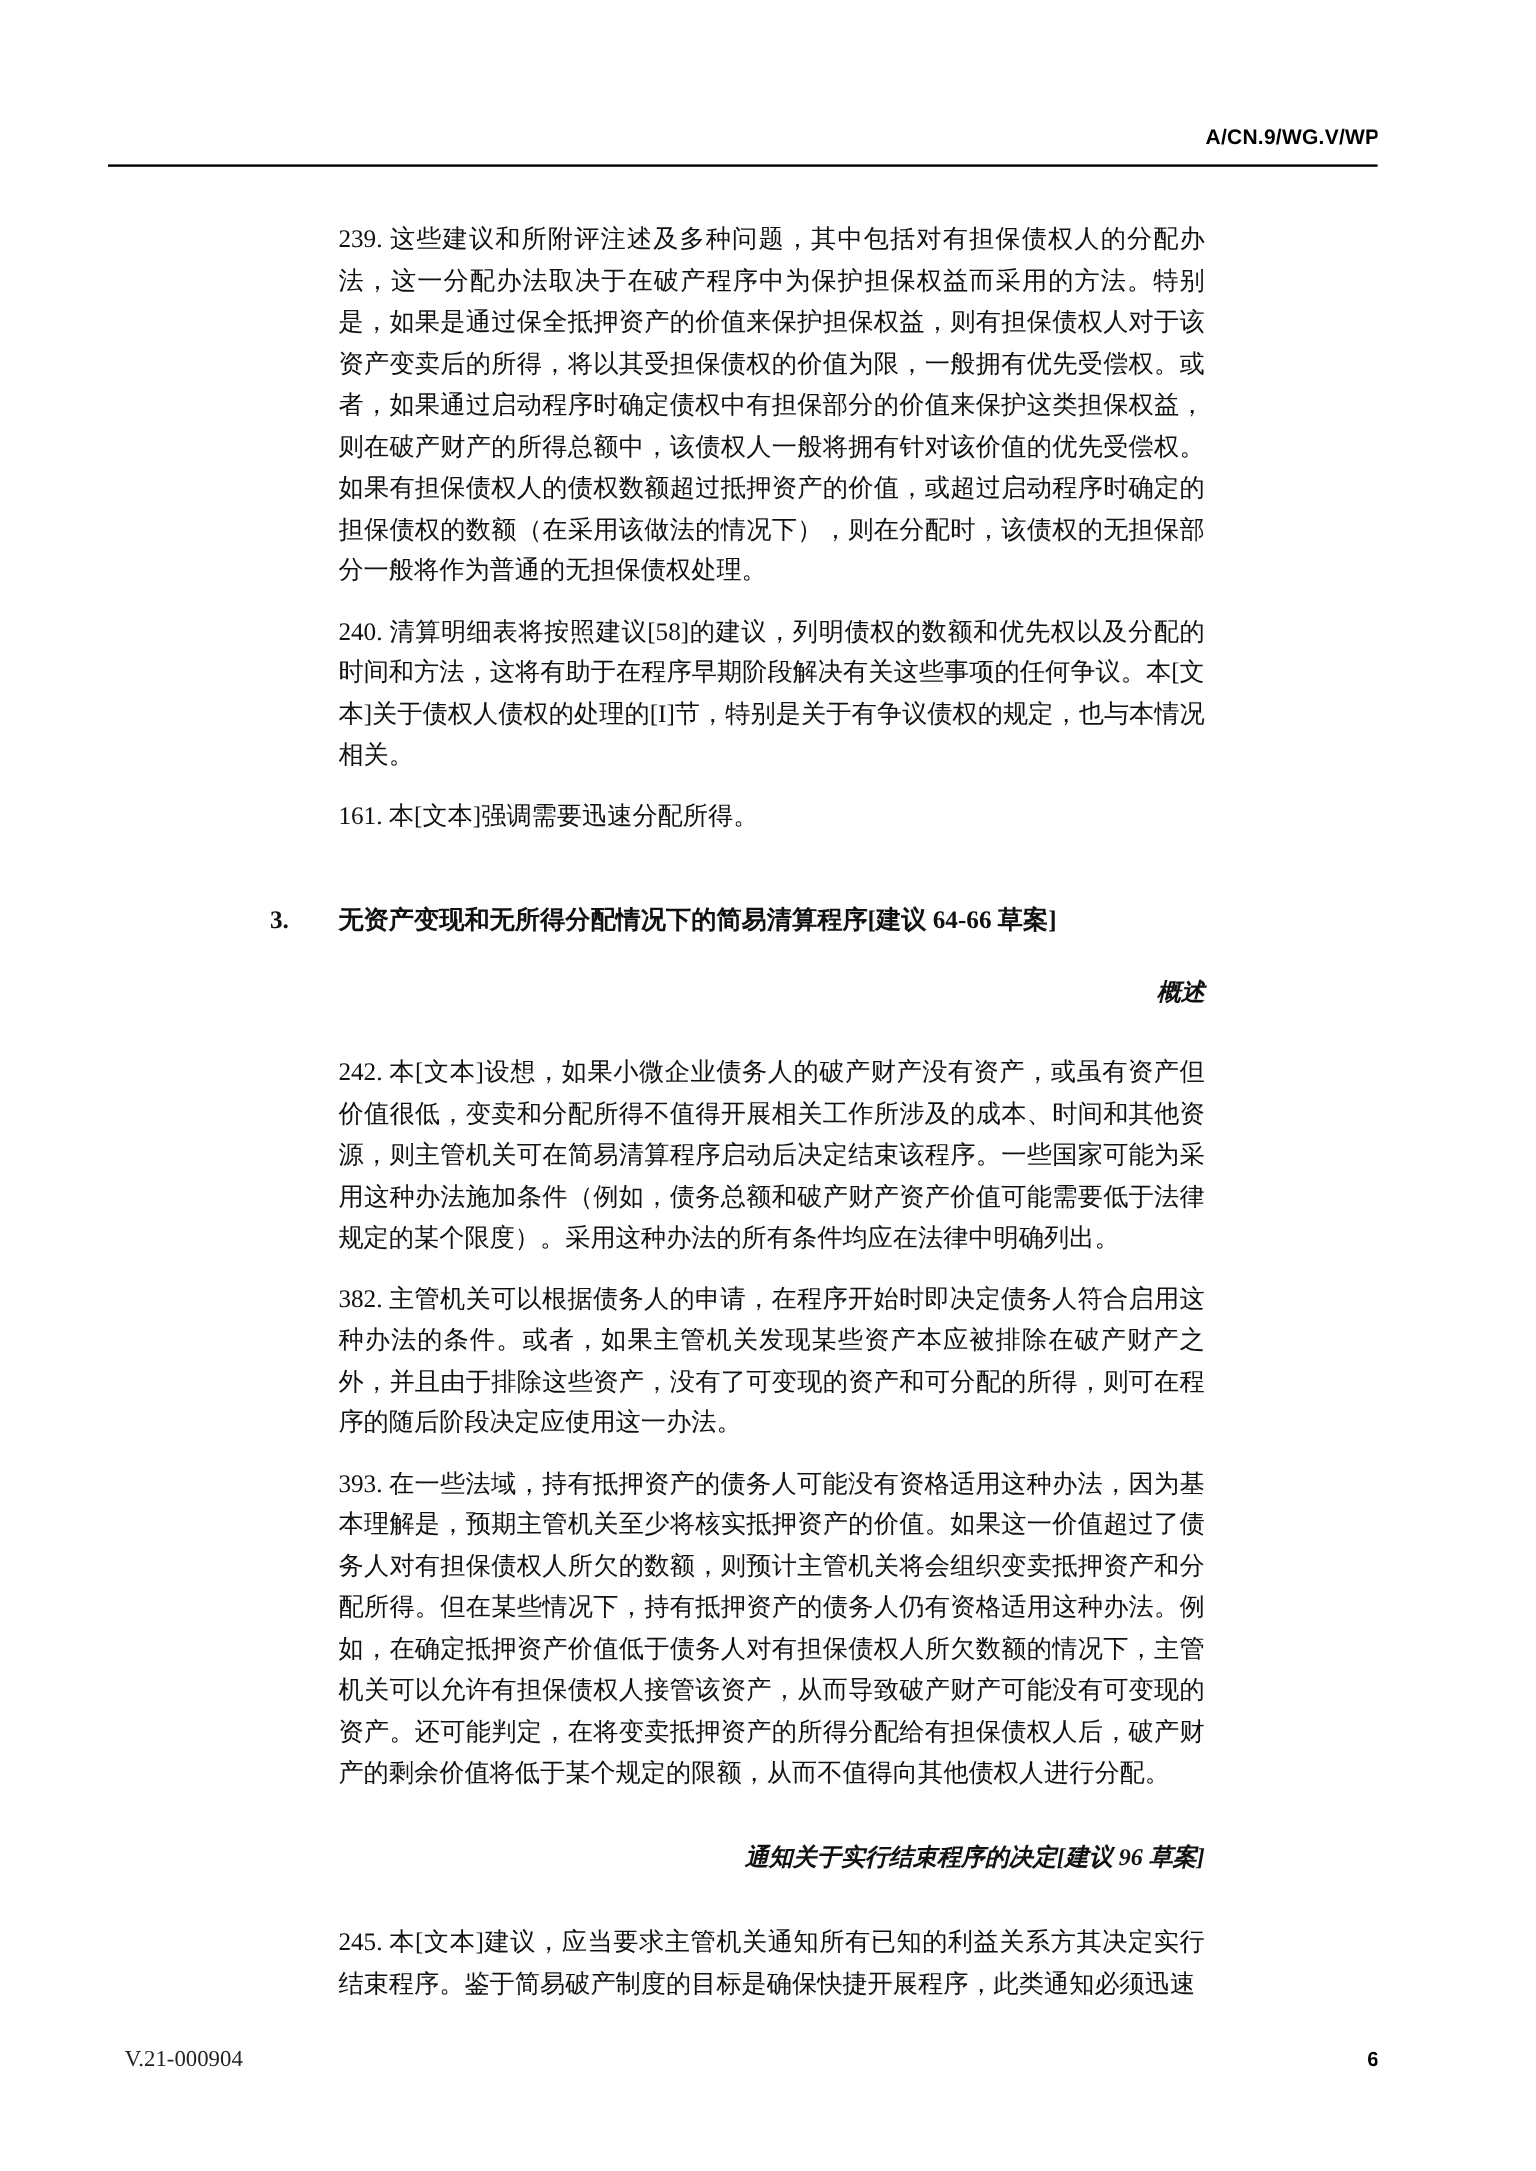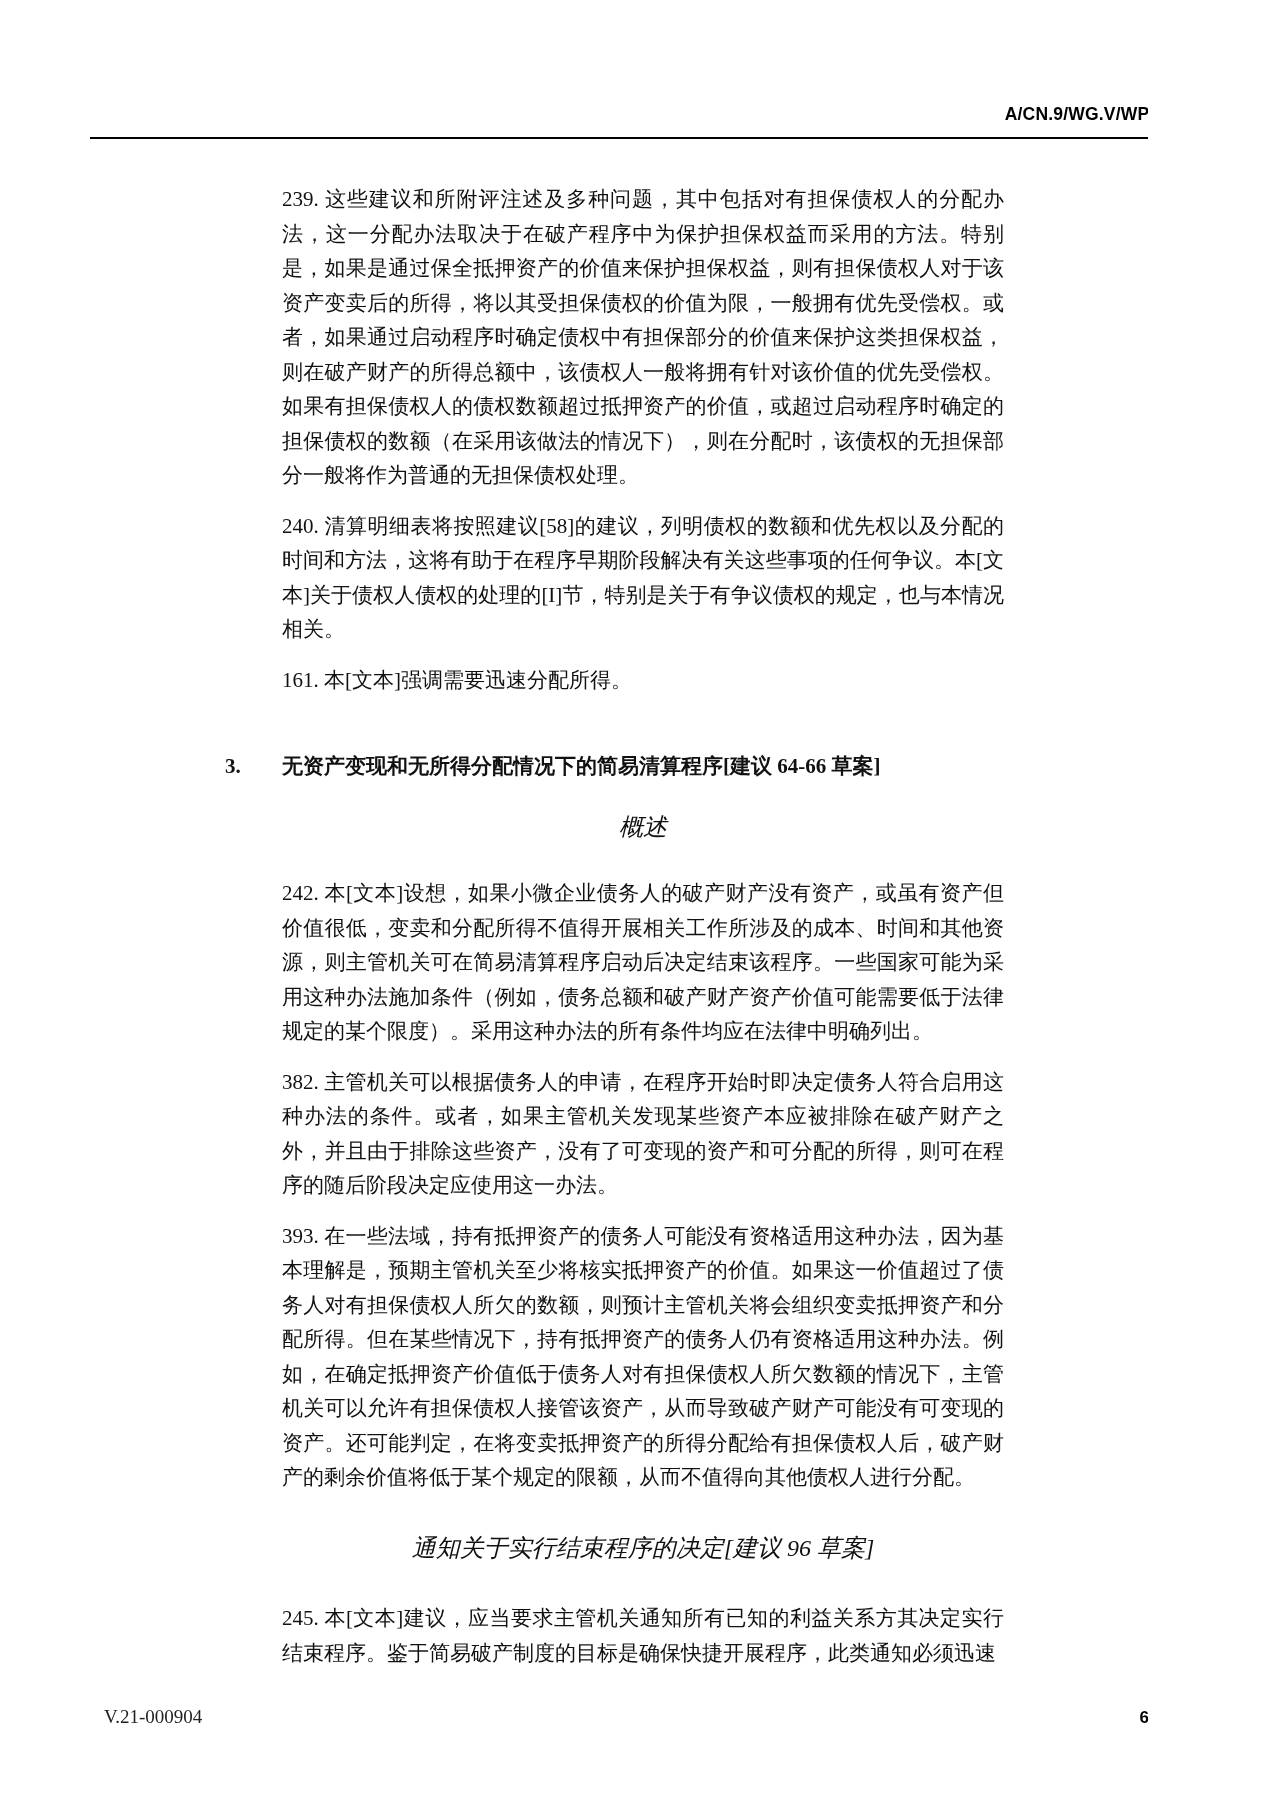--- a/index.html
+++ b/index.html
@@ -58,22 +58,23 @@
     text-align: left;
   }
   .section-number {
     position: absolute;
     left: -57px;
     top: 0;
     font-weight: bold;
   }
   .subheading {
     font-style: italic;
-    font-size: 24px;
-    text-align: center;
+    font-size: 20px;
+    text-align: right;
+    font-weight: bold;
   }
   .subheading.overview {
     margin: 26px 0 32px 0;
   }
   .subheading.notice {
     margin: 36px 0 36px 0;
   }
   .footer {
     position: absolute;
     top: 1706px;

